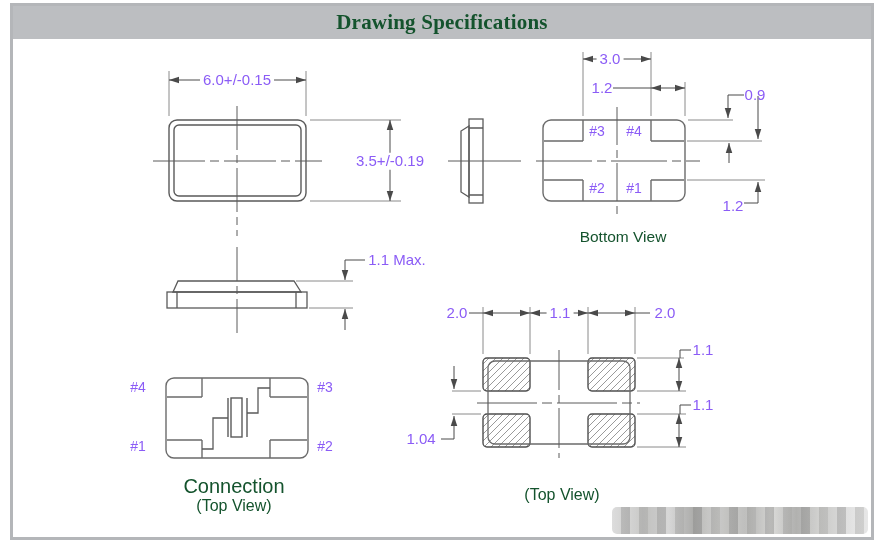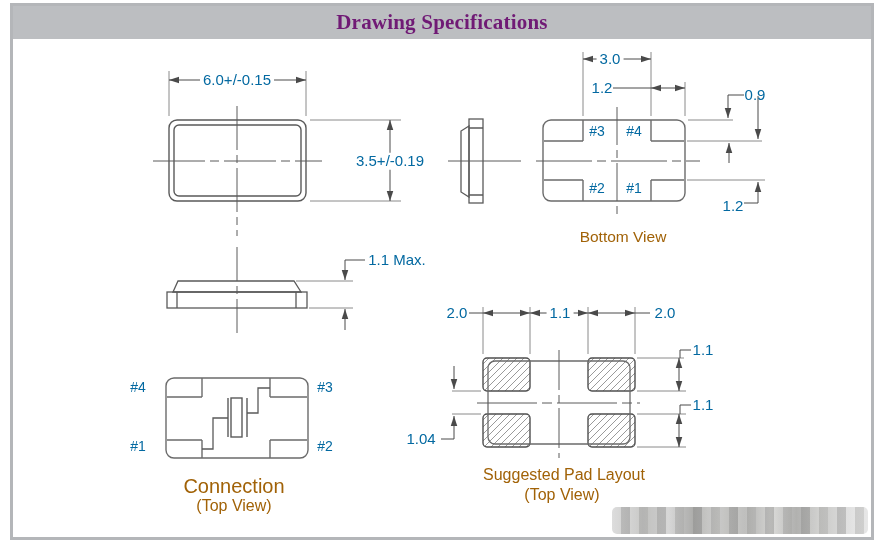--- a/index.html
+++ b/index.html
@@ -6,40 +6,40 @@
   #page{position:relative;width:884px;height:546px;background:#fff;overflow:hidden;
         font-family:"Liberation Sans", sans-serif;color:#2e2e2e;}
   #frame{position:absolute;left:10px;top:3px;width:864px;height:537px;
          border:3px solid #b4b6b9;box-sizing:border-box;}
   #header{position:absolute;left:0;top:0;right:0;height:33px;background:#bcbec1;
           display:flex;align-items:center;justify-content:center;}
   .hdr-title{font-family:"Liberation Serif", serif;font-weight:bold;font-size:21px;
              letter-spacing:0.2px;}
   svg{position:absolute;left:0;top:0;}
   .lbl{position:absolute;transform:translate(-50%,-50%);white-space:nowrap;
-       font-size:15px;line-height:1.1;color:#0369a1;}
+       font-size:15px;line-height:1.1;color:#8b5cf6;}
   .onln{background:#ffffff;padding:0 3px;}
   .pad-lbl{font-size:14px;}
-  .cap{font-size:15.5px;color:#a16207;}
+  .cap{font-size:15.5px;color:#14532d;}
   #watermark{position:absolute;left:612px;top:507px;width:256px;height:27px;
     border-radius:5px;opacity:.95;
     background:
       repeating-linear-gradient(90deg, rgba(255,255,255,0) 0 9px, rgba(110,110,110,.28) 9px 18px,
         rgba(255,255,255,.15) 18px 27px, rgba(150,150,148,.30) 27px 36px),
       linear-gradient(90deg,#dcdcdc 0%,#bdbdbb 12%,#cecece 22%,#a8a8a6 32%,#c6c6c4 42%,
         #b0b0ae 52%,#d2d2d0 62%,#adadab 72%,#c9c9c7 82%,#dadada 92%,#e6e6e6 100%);}
 </style>
 </head>
 <body>
 
 <div id="page">
 
   <div id="frame">
     <div id="header">
-      <span class="hdr-title" style="color:#701a75">Drawing Specifications</span>
+      <span class="hdr-title" style="color:#14532d">Drawing Specifications</span>
     </div>
   </div>
 
   <svg width="884" height="546" viewBox="0 0 884 546">
     <defs>
       <marker id="arr" viewBox="0 0 10 8" refX="9.5" refY="4" markerWidth="11" markerHeight="9" orient="auto-start-reverse">
         <path d="M0,0.9 L9.5,4 L0,7.1 Z" fill="#4a4a4a"></path>
       </marker>
       <pattern id="hatch" patternUnits="userSpaceOnUse" width="7" height="7">
         <path d="M-1,8 L8,-1 M-1,1 L1,-1 M6,8 L8,6" stroke="#9a9a9a" stroke-width="1" fill="none"></path>
@@ -186,17 +186,16 @@
   <span class="lbl pad-lbl" style="left:325px;top:447px">#2</span>
   <span class="lbl cap" style="left:234px;top:486px;font-size:20px">Connection</span>
   <span class="lbl cap" style="left:234px;top:506px;font-size:16px">(Top View)</span>
 
   <span class="lbl" style="left:457px;top:313px">2.0</span>
   <span class="lbl onln" style="left:560px;top:313px">1.1</span>
   <span class="lbl" style="left:665px;top:313px">2.0</span>
   <span class="lbl" style="left:703px;top:350px">1.1</span>
   <span class="lbl" style="left:703px;top:405px">1.1</span>
   <span class="lbl" style="left:421px;top:439px">1.04</span>
-  <span class="lbl cap" style="left:564px;top:475px;font-size:16px">Suggested Pad Layout</span>
   <span class="lbl cap" style="left:562px;top:495px;font-size:16px">(Top View)</span>
 
   <div id="watermark"></div>
 </div>
 
 </body></html>

